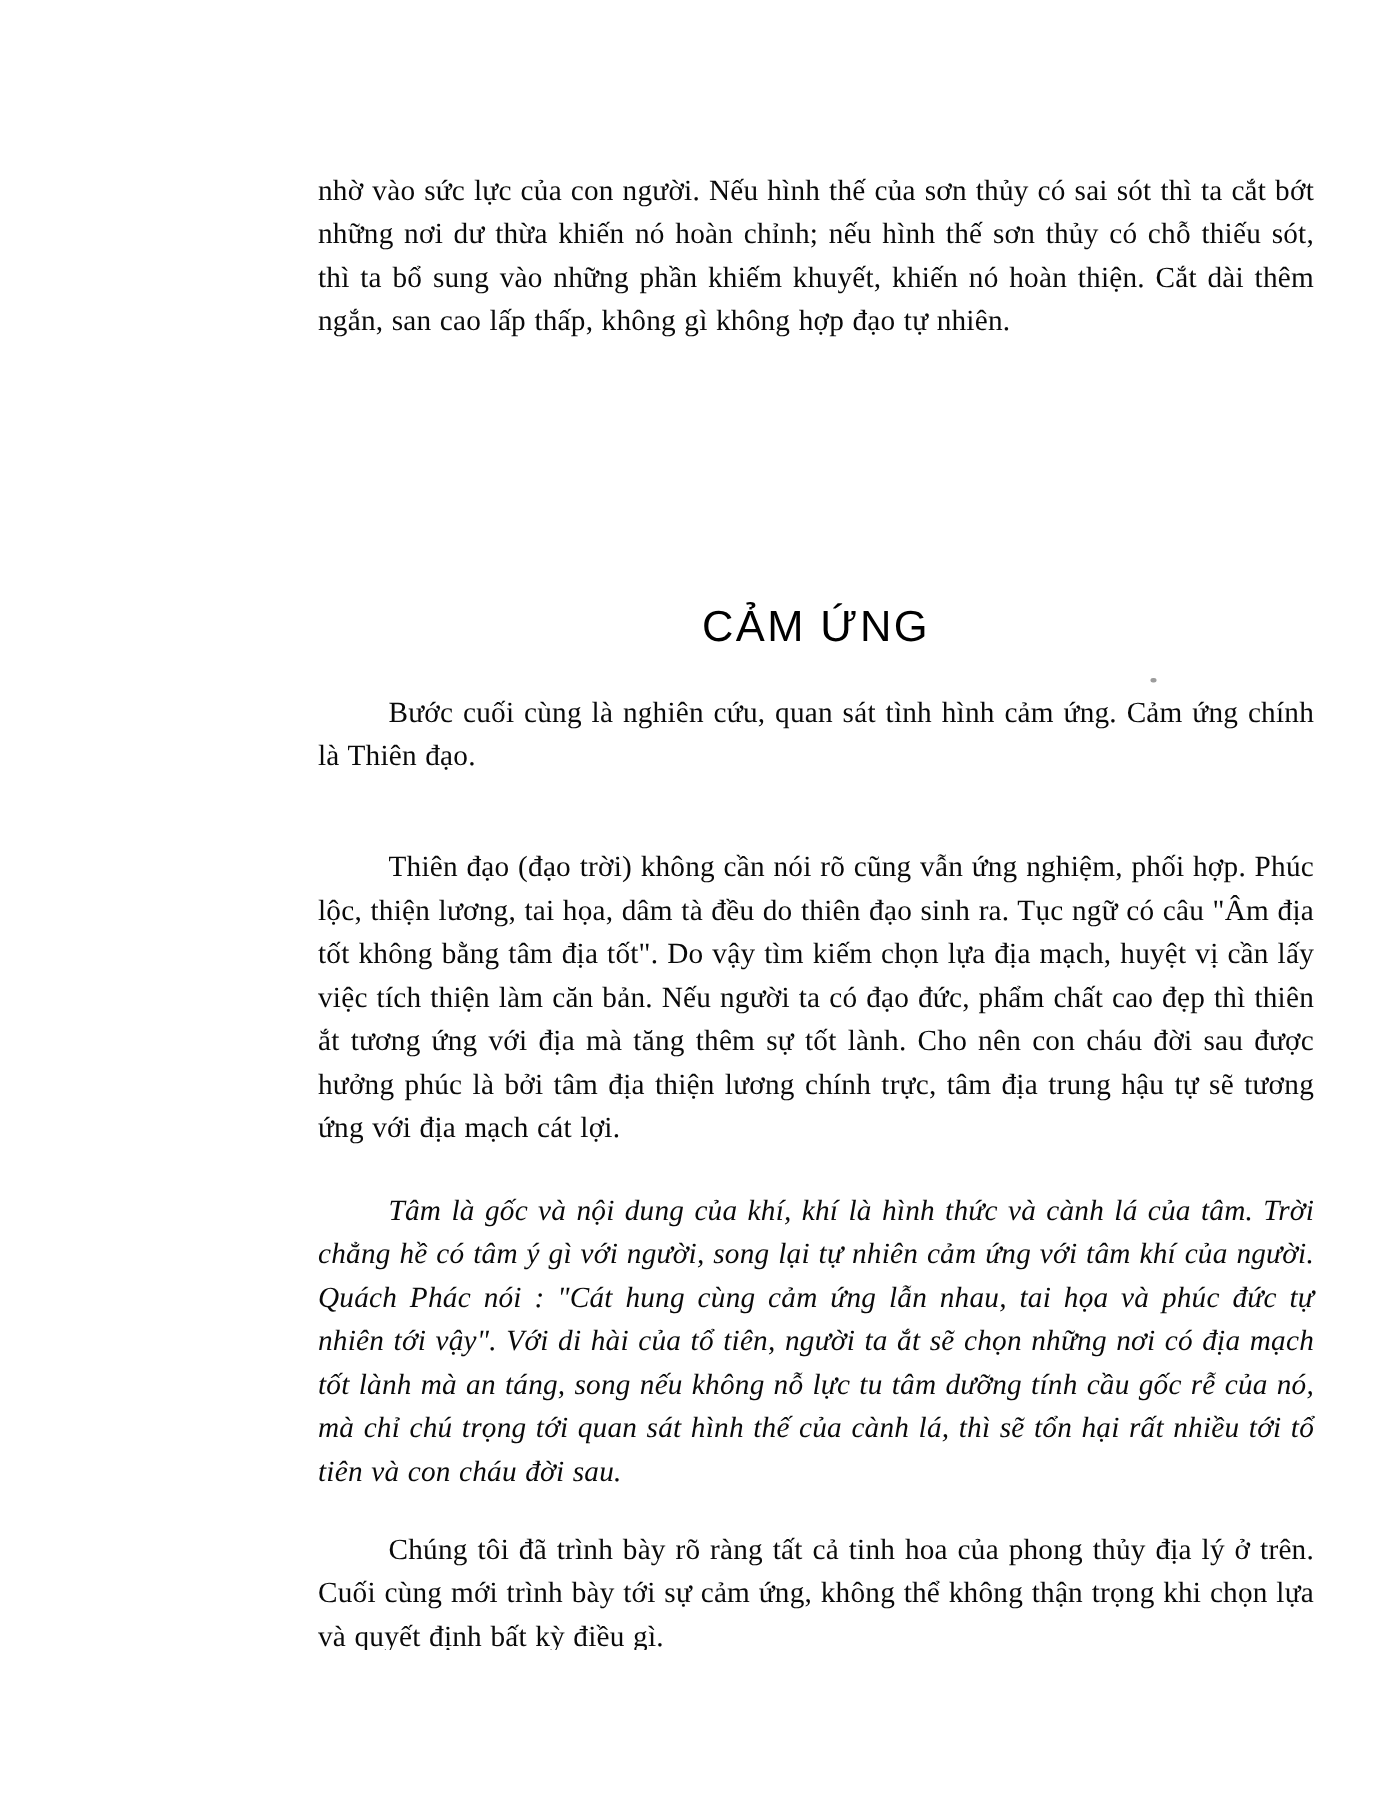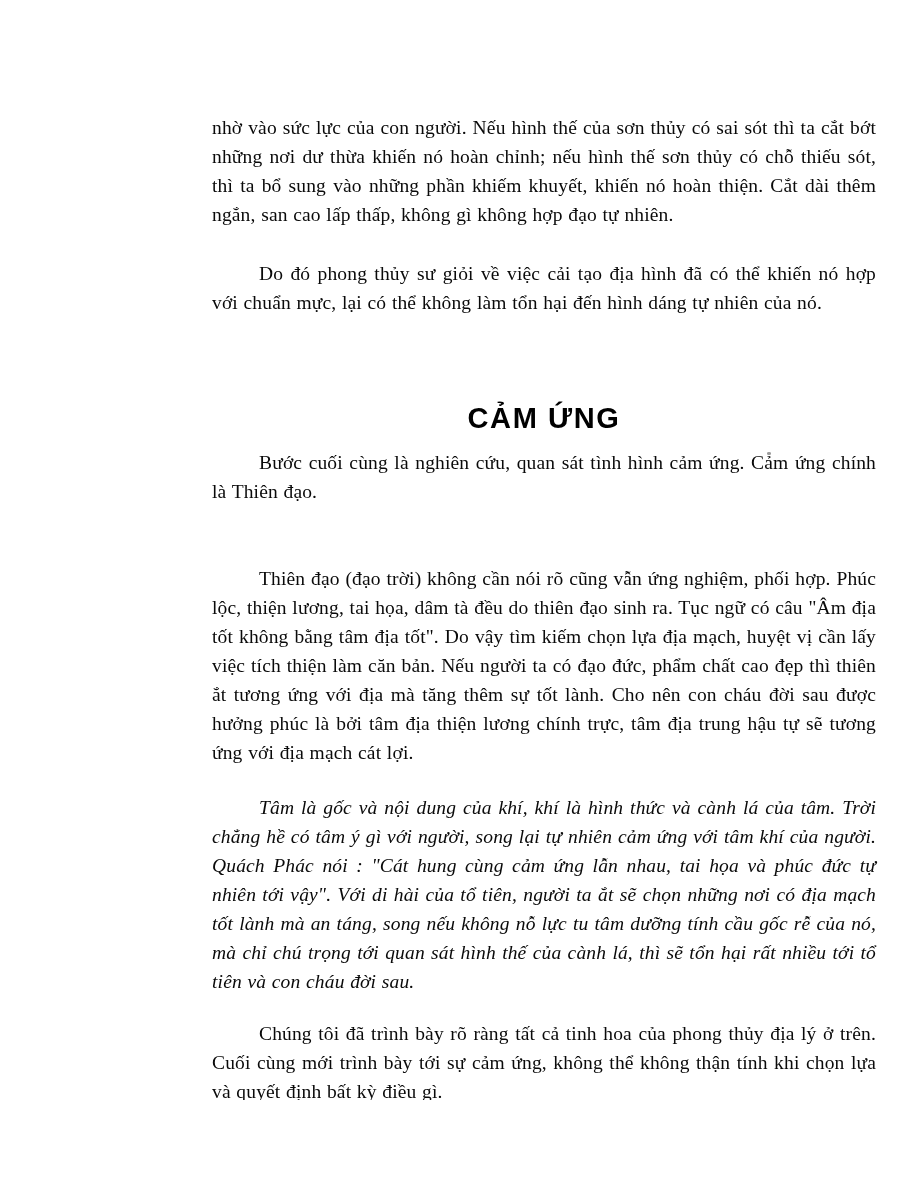--- a/index.html
+++ b/index.html
@@ -37,33 +37,33 @@
   .indent {
     text-indent: 47px;
   }
   
   .text-block p:last-child {
     text-align-last: left;
   }
 
   .para-1 { top: 113px; }
   .para-2 { top: 259px; }
-  .para-3 { top: 448px; }
+  .para-3 { top: 461px; }
   .para-4 { top: 564px; }
   .para-5 { top: 793px; font-style: italic; }
   .para-6 { top: 1019px; }
 
   .section-heading {
     position: absolute;
     left: 212px;
     width: 664px;
     top: 402px;
     text-align: center;
     font-family: "Liberation Sans", "DejaVu Sans", sans-serif;
-    font-weight: bold;
+    font-weight: normal;
     font-size: 29px;
     letter-spacing: 1.6px;
     color: #000000;
   }
 
   .page-number {
     position: absolute;
     left: 214px;
     top: 1143px;
     font-size: 19px;
@@ -83,40 +83,37 @@
 </style>
 </head>
 <body>
 
 <div class="page">
 
   <div class="text-block para-1">
     <p>nhờ vào sức lực của con người. Nếu hình thế của sơn thủy có sai sót thì ta cắt bớt những nơi dư thừa khiến nó hoàn chỉnh; nếu hình thế sơn thủy có chỗ thiếu sót, thì ta bổ sung vào những phần khiếm khuyết, khiến nó hoàn thiện. Cắt dài thêm ngắn, san cao lấp thấp, không gì không hợp đạo tự nhiên.</p>
   </div>
 
-  <div class="text-block para-2">
-    <p class="indent">Do đó phong thủy sư giỏi về việc cải tạo địa hình đã có thể khiến nó hợp với chuẩn mực, lại có thể không làm tổn hại đến hình dáng tự nhiên của nó.</p>
-  </div>
 
   <div class="section-heading">CẢM ỨNG</div>
 
   <div class="text-block para-3">
     <p class="indent">Bước cuối cùng là nghiên cứu, quan sát tình hình cảm ứng. Cảm ứng chính là Thiên đạo.</p>
   </div>
 
   <div class="text-block para-4">
     <p class="indent">Thiên đạo (đạo trời) không cần nói rõ cũng vẫn ứng nghiệm, phối hợp. Phúc lộc, thiện lương, tai họa, dâm tà đều do thiên đạo sinh ra. Tục ngữ có câu "Âm địa tốt không bằng tâm địa tốt". Do vậy tìm kiếm chọn lựa địa mạch, huyệt vị cần lấy việc tích thiện làm căn bản. Nếu người ta có đạo đức, phẩm chất cao đẹp thì thiên ắt tương ứng với địa mà tăng thêm sự tốt lành. Cho nên con cháu đời sau được hưởng phúc là bởi tâm địa thiện lương chính trực, tâm địa trung hậu tự sẽ tương ứng với địa mạch cát lợi.</p>
   </div>
 
   <div class="text-block para-5">
     <p class="indent">Tâm là gốc và nội dung của khí, khí là hình thức và cành lá của tâm. Trời chẳng hề có tâm ý gì với người, song lại tự nhiên cảm ứng với tâm khí của người. Quách Phác nói : "Cát hung cùng cảm ứng lẫn nhau, tai họa và phúc đức tự nhiên tới vậy". Với di hài của tổ tiên, người ta ắt sẽ chọn những nơi có địa mạch tốt lành mà an táng, song nếu không nỗ lực tu tâm dưỡng tính cầu gốc rễ của nó, mà chỉ chú trọng tới quan sát hình thế của cành lá, thì sẽ tổn hại rất nhiều tới tổ tiên và con cháu đời sau.</p>
   </div>
 
   <div class="text-block para-6">
-    <p class="indent">Chúng tôi đã trình bày rõ ràng tất cả tinh hoa của phong thủy địa lý ở trên. Cuối cùng mới trình bày tới sự cảm ứng, không thể không thận tính khi chọn lựa và quyết định bất kỳ điều gì.</p>
+    <p class="indent">Chúng tôi đã trình bày rõ ràng tất cả tinh hoa của phong thủy địa lý ở trên. Cuối cùng mới trình bày tới sự cảm ứng, không thể không thận trọng khi chọn lựa và quyết định bất kỳ điều gì.</p>
   </div>
 
   <div class="page-number">148</div>
 
   <div class="speck speck-a"></div>
   <div class="speck speck-b"></div>
 
 </div>
 
 </body></html>

